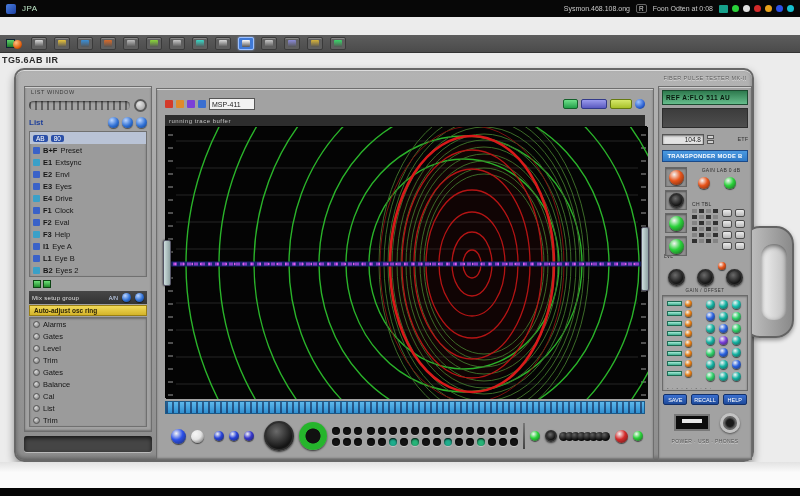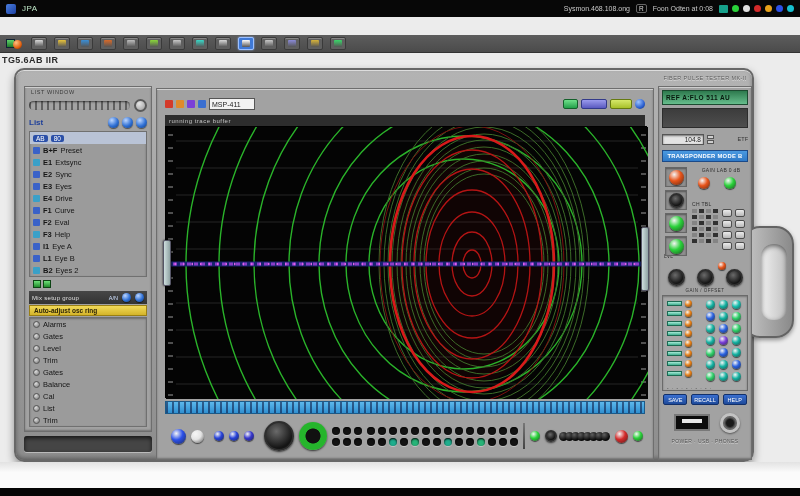--- a/index.html
+++ b/index.html
@@ -235,36 +235,36 @@
             <span>Preset</span>
           </div>
           <div class="lrow">
             <span class="ic" style="background: rgb(58, 160, 200);"></span>
             <span style="font-weight: bold;">E1</span>
             <span>Extsync</span>
           </div>
           <div class="lrow">
             <span class="ic" style="background: rgb(58, 98, 200);"></span>
             <span style="font-weight: bold;">E2</span>
-            <span>Sync</span>
+            <span>Envl</span>
           </div>
           <div class="lrow">
             <span class="ic" style="background: rgb(58, 98, 200);"></span>
             <span style="font-weight: bold;">E3</span>
             <span>Eyes</span>
           </div>
           <div class="lrow">
             <span class="ic" style="background: rgb(58, 160, 200);"></span>
             <span style="font-weight: bold;">E4</span>
             <span>Drive</span>
           </div>
           <div class="lrow">
             <span class="ic" style="background: rgb(58, 98, 200);"></span>
             <span style="font-weight: bold;">F1</span>
-            <span>Curve</span>
+            <span>Clock</span>
           </div>
           <div class="lrow">
             <span class="ic" style="background: rgb(58, 98, 200);"></span>
             <span style="font-weight: bold;">F2</span>
             <span>Eval</span>
           </div>
           <div class="lrow">
             <span class="ic" style="background: rgb(58, 160, 200);"></span>
             <span style="font-weight: bold;">F3</span>
             <span>Help</span>

